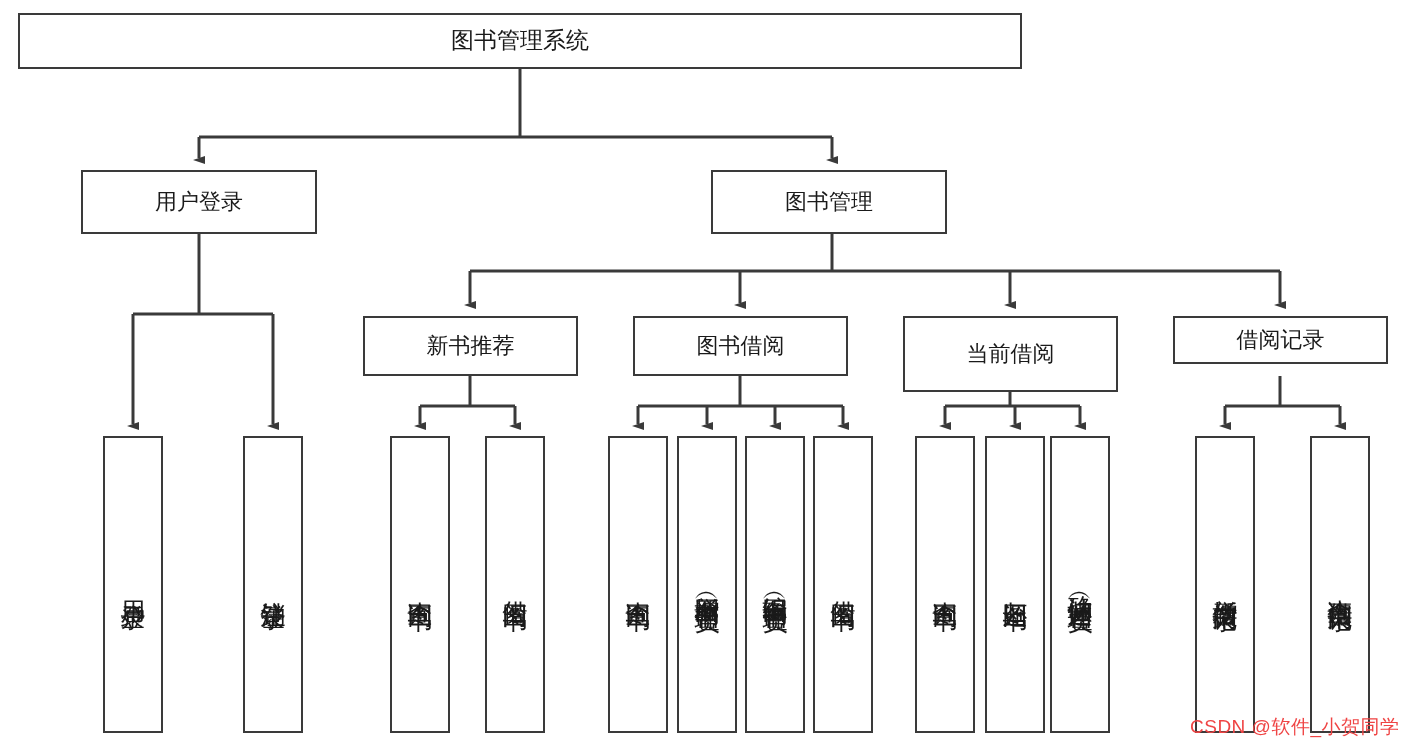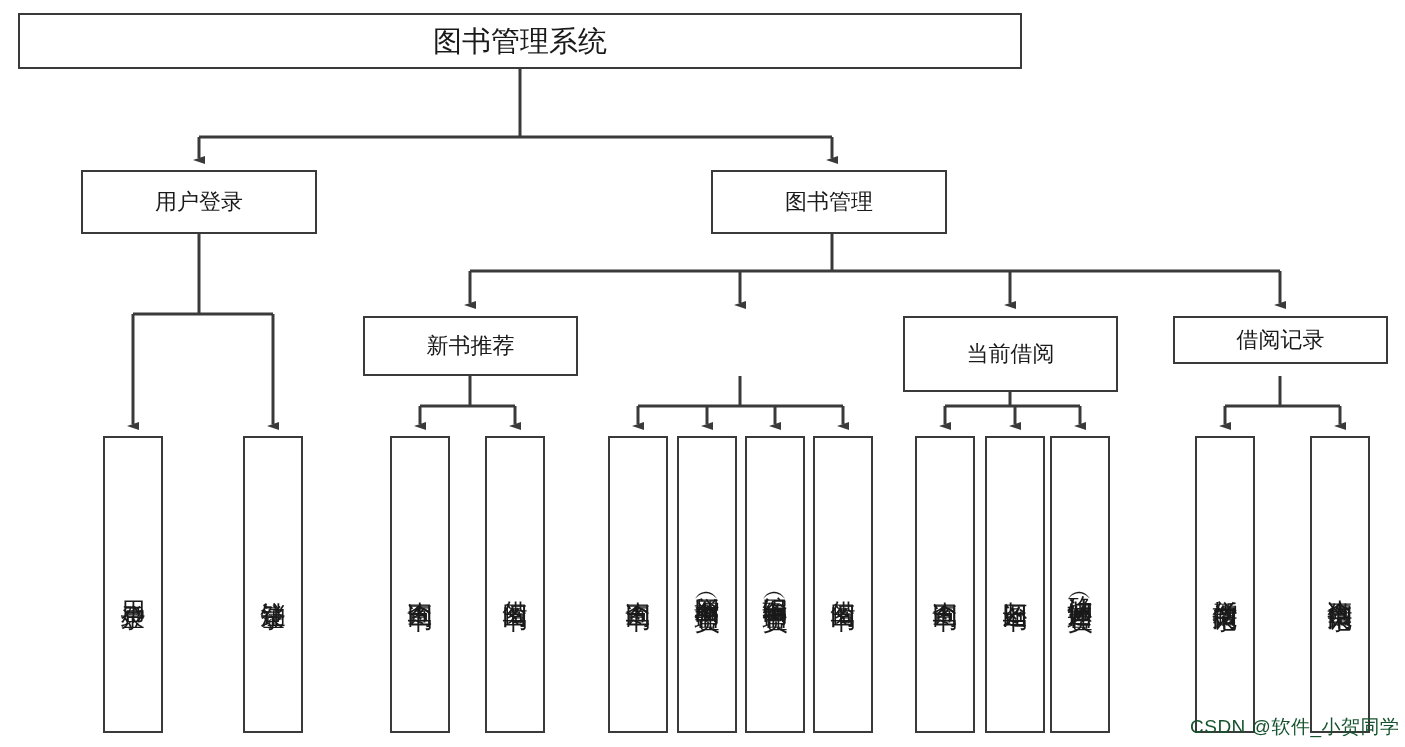--- a/index.html
+++ b/index.html
@@ -38,36 +38,36 @@
   .node .label {
     display: block;
     text-align: center;
     line-height: 1.18;
     white-space: nowrap;
   }
   .node.h .label {
     font-size: 22px;
   }
   .node.root .label {
-    font-size: 29px;
+    font-size: 23px;
   }
   .node.v {
     align-items: center;
     justify-content: center;
   }
   .node.v .label {
     writing-mode: vertical-rl;
     text-orientation: upright;
     font-size: 25px;
     letter-spacing: 2px;
     line-height: 1;
   }
   .watermark {
     position: absolute;
-    color: #14532d;
+    color: #ef4444;
     font-size: 19px;
     white-space: nowrap;
     letter-spacing: 0.5px;
   }
 </style>
 </head>
 <body>
 
 <div id="canvas">
 
@@ -128,20 +128,23 @@
   <div class="node h" style="left:81px; top:170px; width:236px; height:64px;">
     <span class="label">用户登录</span>
   </div>
   <div class="node h" style="left:363px; top:316px; width:215px; height:60px;">
     <span class="label">新书推荐</span>
   </div>
 
   <div class="node h" style="left:711px; top:170px; width:236px; height:64px;">
     <span class="label">图书管理</span>
   </div>
+  <div class="node h" style="left:633px; top:316px; width:215px; height:60px;">
+    <span class="label">图书借阅</span>
+  </div>
   <div class="node h" style="left:903px; top:316px; width:215px; height:76px;">
     <span class="label">当前借阅</span>
   </div>
   <div class="node h" style="left:1173px; top:316px; width:215px; height:48px;">
     <span class="label">借阅记录</span>
   </div>
 
   <div class="node v" style="left:103px; top:436px; width:60px; height:297px;">
     <span class="label">用户登录</span>
   </div>

